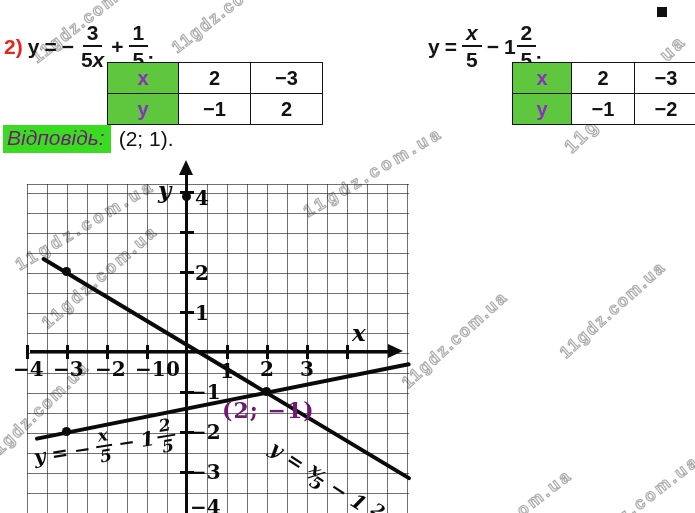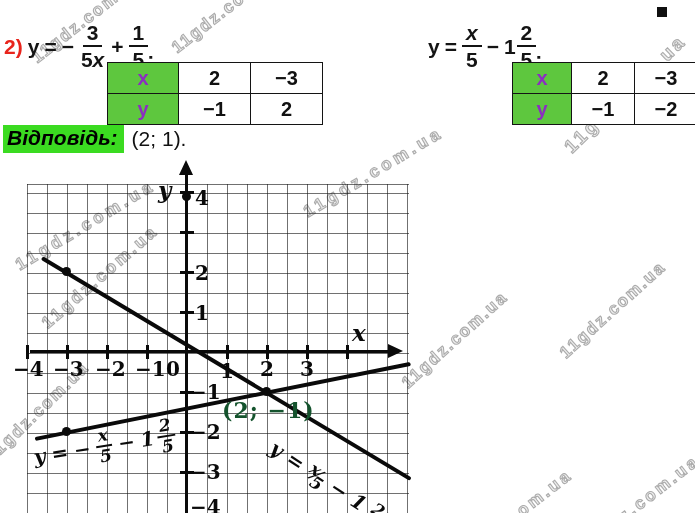--- a/index.html
+++ b/index.html
@@ -22,21 +22,21 @@
   .red{color:#e8241c;font-weight:700;}
 
   
   table.vals{position:absolute;border-collapse:collapse;table-layout:fixed;}
   table.vals td{border:1.8px solid #141414;text-align:center;vertical-align:middle;
       font-size:20px;font-weight:600;height:28px;background:#fff;}
   table.vals td.hd{background:#5ec73e;color:#8b2fc0;font-weight:700;}
 
   
   .answer{position:absolute;display:flex;align-items:center;gap:8px;font-size:21px;}
-  .ans-label{background:#3bdb21;font-style:italic;font-weight:700;padding:1px 6px 3px 4px;color:#000000;text-align:center;}
+  .ans-label{background:#3bdb21;font-style:italic;font-weight:400;padding:1px 6px 3px 4px;color:#701a75;text-align:center;}
 
   
   .grid{position:absolute;left:27px;top:184px;width:382px;height:329px;
     background-image:
       linear-gradient(to right, rgba(25,25,25,.62) 1px, transparent 1px),
       linear-gradient(to bottom, rgba(25,25,25,.62) 1px, transparent 1px);
     background-size:20px 20px,20px 20px;
     background-position:0 0,0 8px;
     border-top:1px solid rgba(25,25,25,.62);}
   .axis{position:absolute;background:#0a0a0a;}
@@ -44,21 +44,21 @@
   .arrow-up{position:absolute;width:0;height:0;border-left:7px solid transparent;
             border-right:7px solid transparent;border-bottom:15px solid #0a0a0a;}
   .arrow-right{position:absolute;width:0;height:0;border-top:7px solid transparent;
             border-bottom:7px solid transparent;border-left:15px solid #0a0a0a;}
   .gline{position:absolute;height:3.6px;background:#0a0a0a;transform-origin:0 50%;border-radius:2px;}
   .dot{position:absolute;width:9px;height:9px;border-radius:50%;background:#0a0a0a;}
   .nlab{position:absolute;font-family:"DejaVu Serif",serif;font-weight:700;font-size:20px;color:#0a0a0a;line-height:1;}
   .axname{position:absolute;font-family:"DejaVu Serif",serif;font-weight:700;font-style:italic;
           font-size:23px;color:#0a0a0a;line-height:1;}
   .ptlab{position:absolute;font-family:"DejaVu Serif",serif;font-weight:700;font-size:22px;
-         color:#14532d;line-height:1;letter-spacing:1px;}
+         color:#701a75;line-height:1;letter-spacing:1px;}
   .hw{position:absolute;display:flex;align-items:center;gap:6px;transform-origin:0 50%;
       font-family:"DejaVu Serif",serif;font-weight:700;font-style:italic;font-size:20px;color:#0a0a0a;}
   .hw .hfrac{display:inline-flex;flex-direction:column;align-items:center;line-height:1;font-size:17px;}
   .hw .hfrac .fnum{border-bottom:2px solid #0a0a0a;padding:0 3px 1px;}
   .hw .hfrac .fden{padding:1px 2px 0;}
   .sf-n{display:inline-block;transform:translateY(-5px);font-size:17px;}
   .sf-s{display:inline-block;margin:0 -3px;font-size:19px;}
   .sf-d{display:inline-block;transform:translateY(6px);font-size:17px;}
 
   .corner-mark{position:absolute;background:#101010;}

